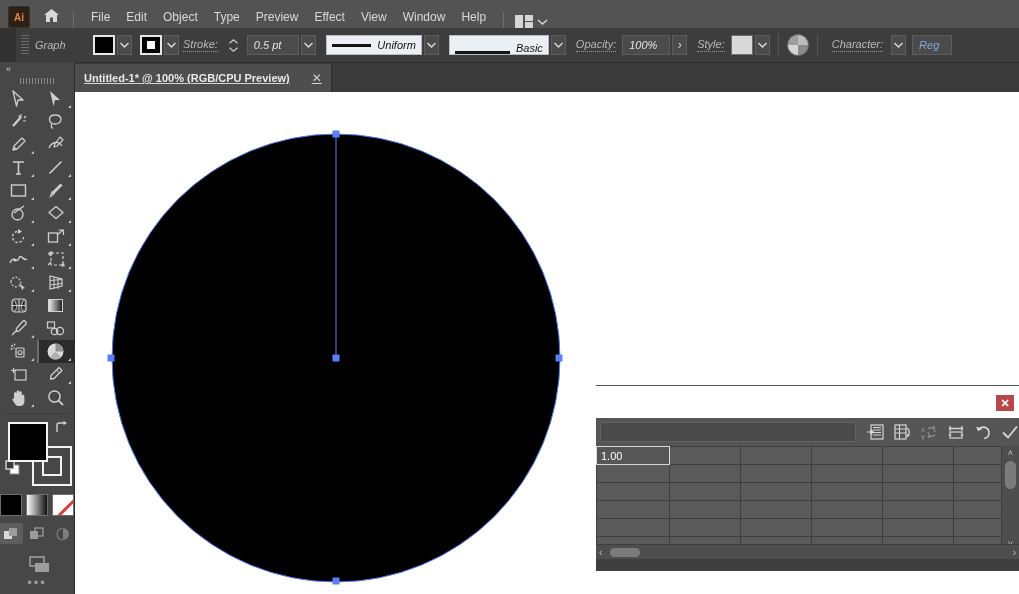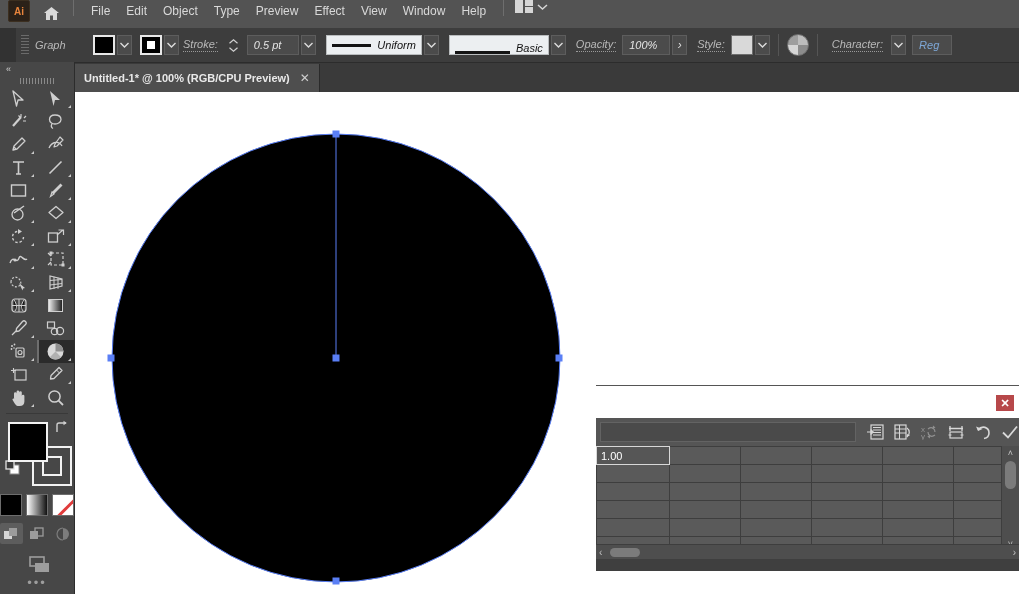--- a/index.html
+++ b/index.html
@@ -3,21 +3,21 @@
 <meta charset="utf-8">
 <style>
   html,body{margin:0;padding:0;background:#323232;}
   body{width:1019px;height:594px;overflow:hidden;
        font-family:"Liberation Sans", sans-serif;
        -webkit-font-smoothing:antialiased;color:#d4d4d4;}
   #app{position:relative;width:1019px;height:594px;}
 
   
   .menubar{position:absolute;left:0;top:0;width:1019px;height:28px;
-           background:#535353;display:flex;align-items:flex-start;}
+           background:#535353;display:flex;align-items:flex-end;}
   .ai-logo{width:20px;height:20px;margin-left:8px;background:#2b2118;
            border:1px solid #3c2f20;border-radius:2px;color:#e8843c;
            font-size:10px;font-weight:bold;display:flex;align-items:center;
            justify-content:center;font-family:"Liberation Sans",sans-serif;}
   .home-ico{width:26px;height:26px;margin-left:8px;display:flex;
             align-items:center;justify-content:center;}
   .mb-sep{width:1px;height:16px;background:#6e6e6e;margin:0 9px;}
   .menu-item{font-size:12px;color:#d9d9d9;padding:4px 8px;cursor:default;
              white-space:nowrap;}
   .arrange-ico{display:flex;align-items:center;gap:4px;margin-left:2px;}
@@ -55,21 +55,21 @@
              color:#e4e4e4;font-size:11px;box-sizing:border-box;}
   .recolor{width:22px;height:22px;border-radius:50%;
            background:conic-gradient(#bdbdbd 0 25%,#8c8c8c 0 50%,#d6d6d6 0 75%,#9e9e9e 0);
            border:1px solid #6f6f6f;box-sizing:border-box;}
 
   
   .tabbar{position:absolute;left:75px;top:63px;width:944px;height:29px;
           background:#3a3a3a;border-bottom:1px solid #2a2a2a;display:flex;
           align-items:flex-end;}
   .doctab{height:28px;background:#4e4e4e;display:flex;align-items:center;
-          padding:0 9px;gap:10px;border-right:1px solid #2a2a2a;}
+          padding:0 9px;gap:22px;border-right:1px solid #2a2a2a;text-decoration:underline;}
   .doctab .t{font-size:11px;color:#e9e9e9;font-weight:bold;white-space:nowrap;}
   .tabx{font-size:12px;color:#cfcfcf;line-height:1;}
 
   
   .toolbar{position:absolute;left:0;top:62px;width:74px;height:532px;
            background:#474747;border-right:1px solid #2c2c2c;}
   .tb-collapse{height:13px;display:flex;align-items:center;padding-left:6px;
                font-size:9px;color:#cfcfcf;}
   .tb-grip{height:12px;display:flex;align-items:center;justify-content:center;}
   .tb-grip i{display:block;width:34px;height:6px;

